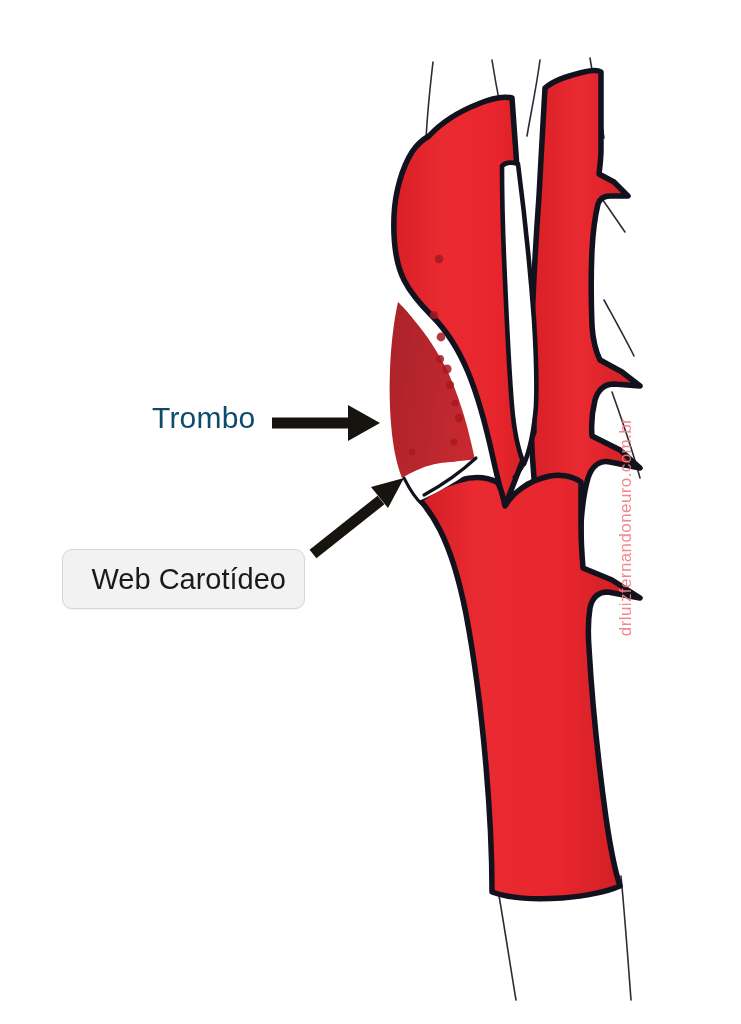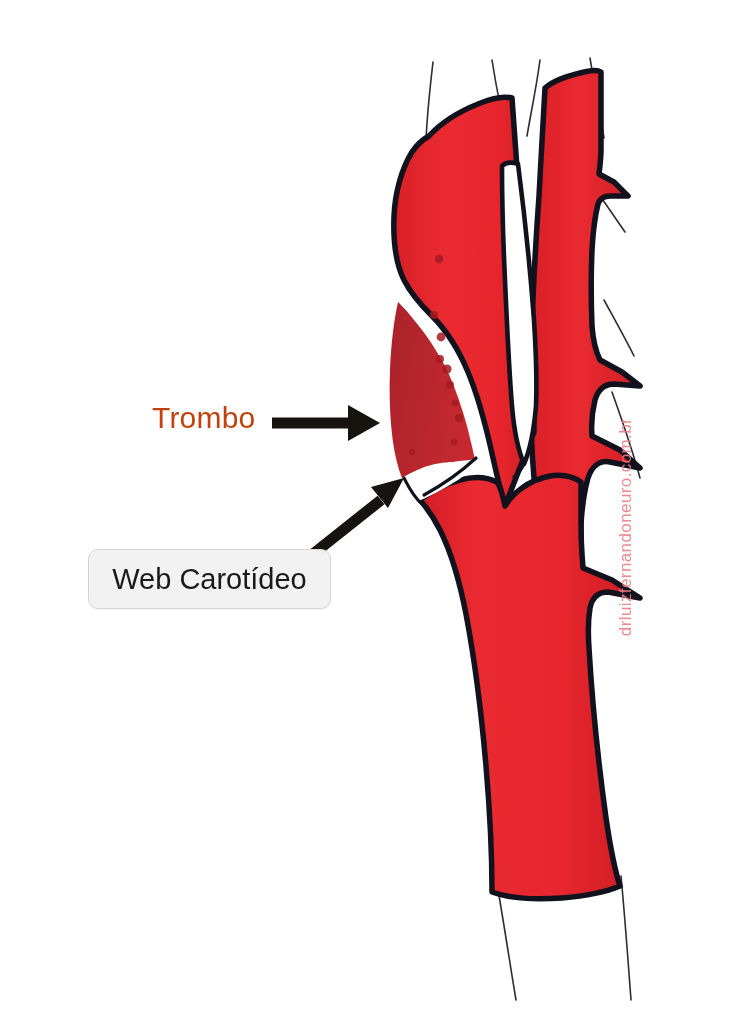--- a/index.html
+++ b/index.html
@@ -28,44 +28,43 @@
     left: 0;
     top: 0;
     width: 741px;
     height: 1024px;
     display: block;
   }
 
   
   .label-plain {
     position: absolute;
-    color: #c2410c;
+    color: #0c4a6e;
     font-size: 30px;
     font-family: "Liberation Sans", sans-serif;
     white-space: nowrap;
     letter-spacing: 0.2px;
   }
   #label-trombo {
     left: 152px;
     top: 401px;
   }
 
   
   .label-box {
     position: absolute;
     background: #f2f2f2;
     border: 1px solid #d6d6d6;
     border-radius: 10px;
     box-sizing: border-box;
     display: flex;
     align-items: center;
-    justify-content: center;
+    justify-content: flex-end;
     padding: 0 18px;
     box-shadow: 0 1px 1px rgba(0,0,0,0.05);
-    margin-left: 26px;
   }
   #label-web-carotideo {
     left: 62px;
     top: 549px;
     width: 243px;
     height: 60px;
   }
   .label-box span {
     color: #1a1a1a;
     font-size: 29px;

